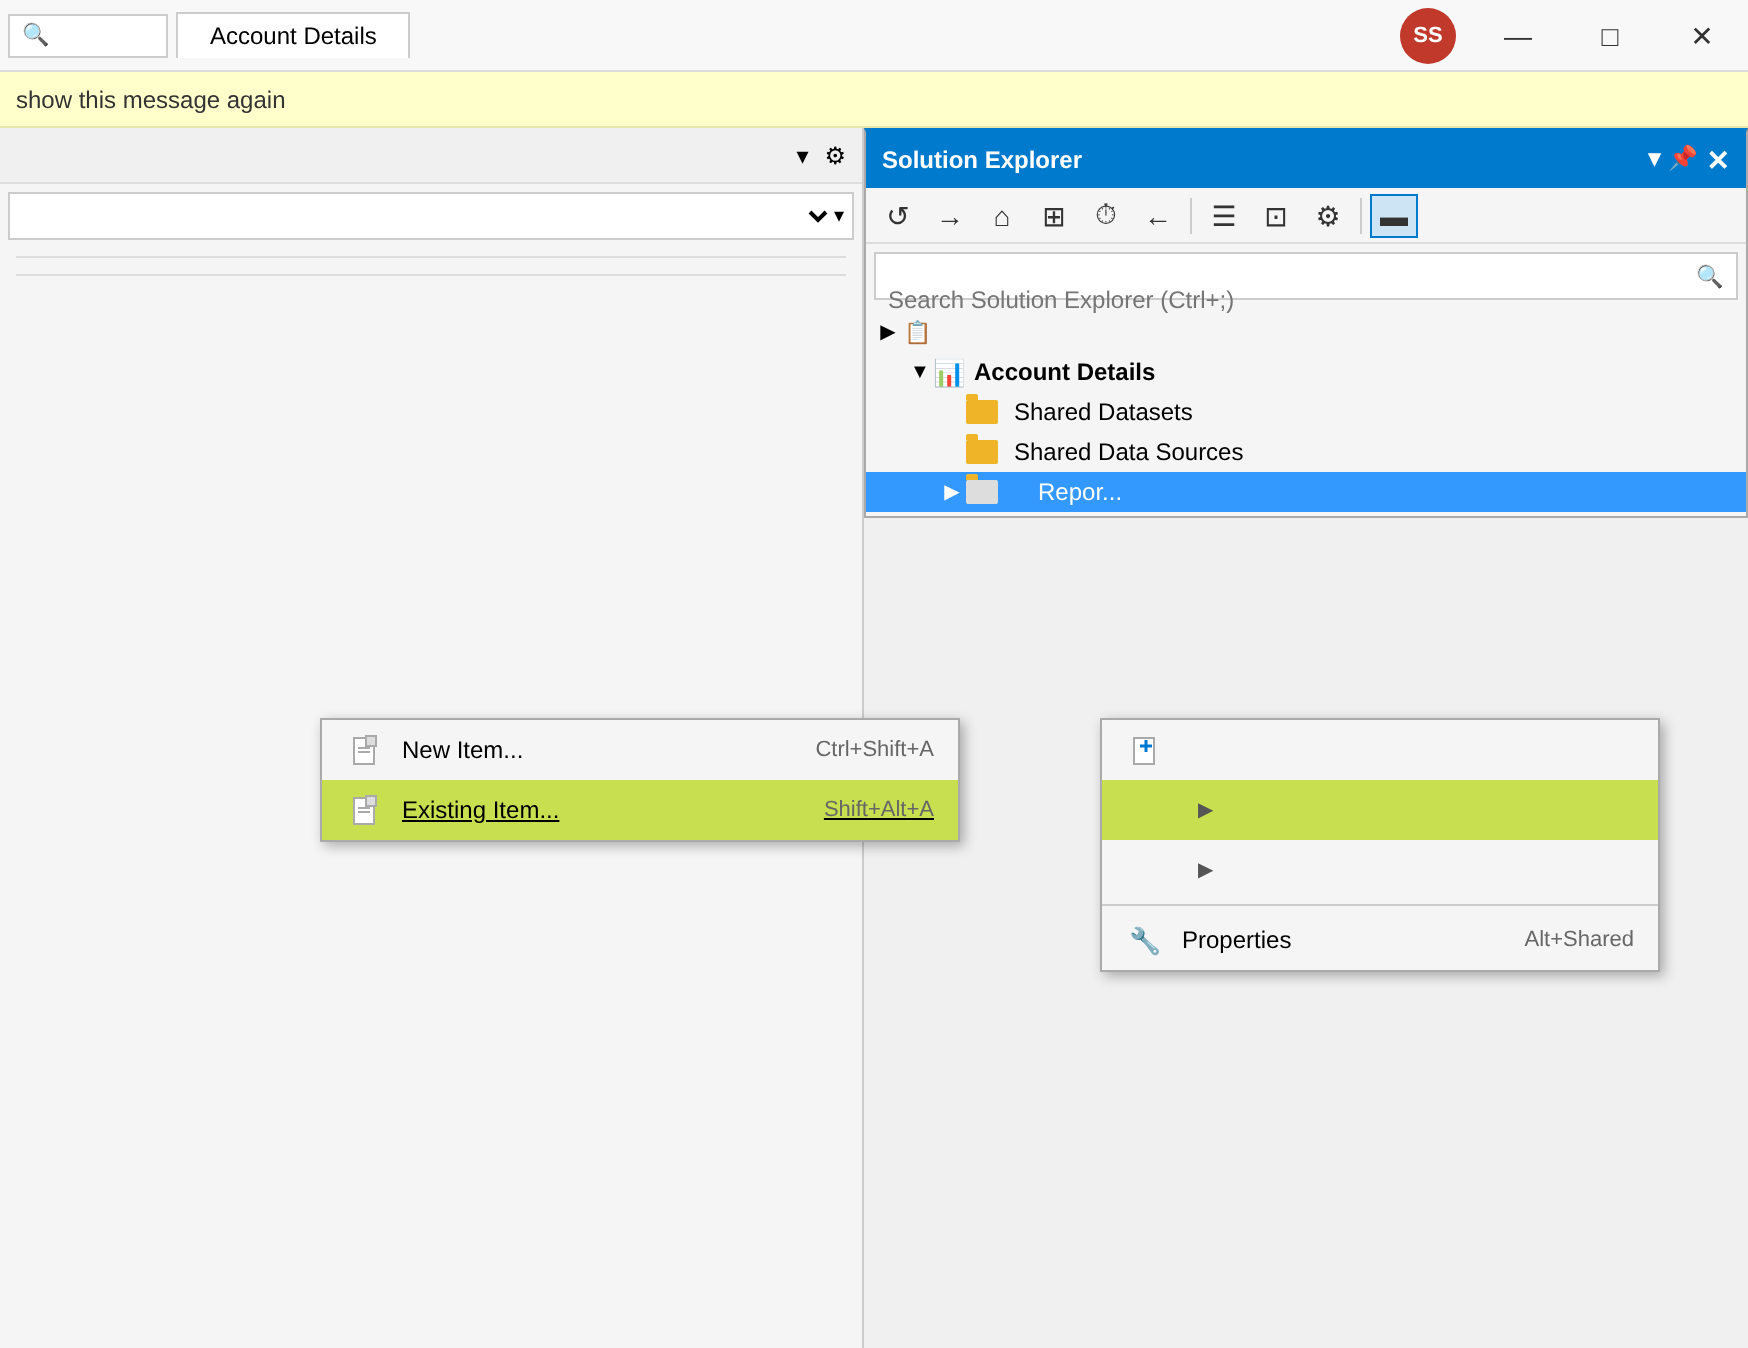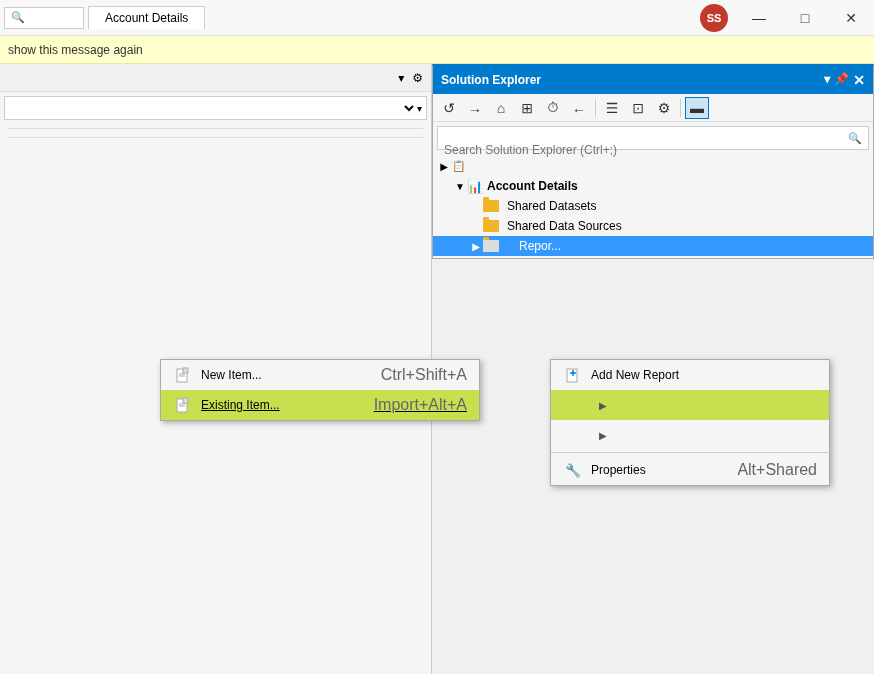--- a/index.html
+++ b/index.html
@@ -292,21 +292,21 @@
       align-items: center;
       justify-content: center;
       font-size: 13px;
       flex-shrink: 0;
     }
     .cm-item .cm-label {
       flex: 1;
       font-size: 12px;
     }
     .cm-item .cm-shortcut {
-      font-size: 16px;
+      font-size: 11px;
       color: #666;
       margin-left: 24px;
     }
     .cm-item .cm-arrow {
       font-size: 10px;
       color: #555;
       margin-left: 8px;
     }
     .cm-separator {
       height: 1px;
@@ -458,35 +458,34 @@
     <div class="cm-item existing-highlighted">
       <span class="cm-icon">
         <svg width="16" height="16" viewBox="0 0 16 16">
           <rect x="2" y="2" width="10" height="13" fill="white" stroke="#aaa" stroke-width="1"></rect>
           <rect x="8" y="1" width="5" height="5" fill="#ddd" stroke="#aaa" stroke-width="1"></rect>
           <line x1="4" y1="7" x2="10" y2="7" stroke="#aaa" stroke-width="1"></line>
           <line x1="4" y1="9" x2="10" y2="9" stroke="#aaa" stroke-width="1"></line>
         </svg>
       </span>
       <span class="cm-label">Existing Item...</span>
-      <span class="cm-shortcut">Import+Alt+A</span>
+      <span class="cm-shortcut">Shift+Alt+A</span>
     </div>
   </div>
 
   <div class="context-menu-inner">
 
     <div class="cm-item">
       <span class="cm-icon">
         <svg width="16" height="16" viewBox="0 0 16 16">
           <rect x="2" y="2" width="10" height="13" fill="white" stroke="#aaa" stroke-width="1"></rect>
           <line x1="5" y1="6" x2="11" y2="6" stroke="#0078d4" stroke-width="1.5"></line>
           <line x1="8" y1="3" x2="8" y2="9" stroke="#0078d4" stroke-width="1.5"></line>
         </svg>
       </span>
-      <span class="cm-label">Add New Report</span>
     </div>
 
     <div class="cm-item add-highlighted">
       <span class="cm-icon"></span>
       <span class="cm-arrow">▶</span>
     </div>
 
     <div class="cm-item">
       <span class="cm-icon"></span>
       <span class="cm-arrow">▶</span>

